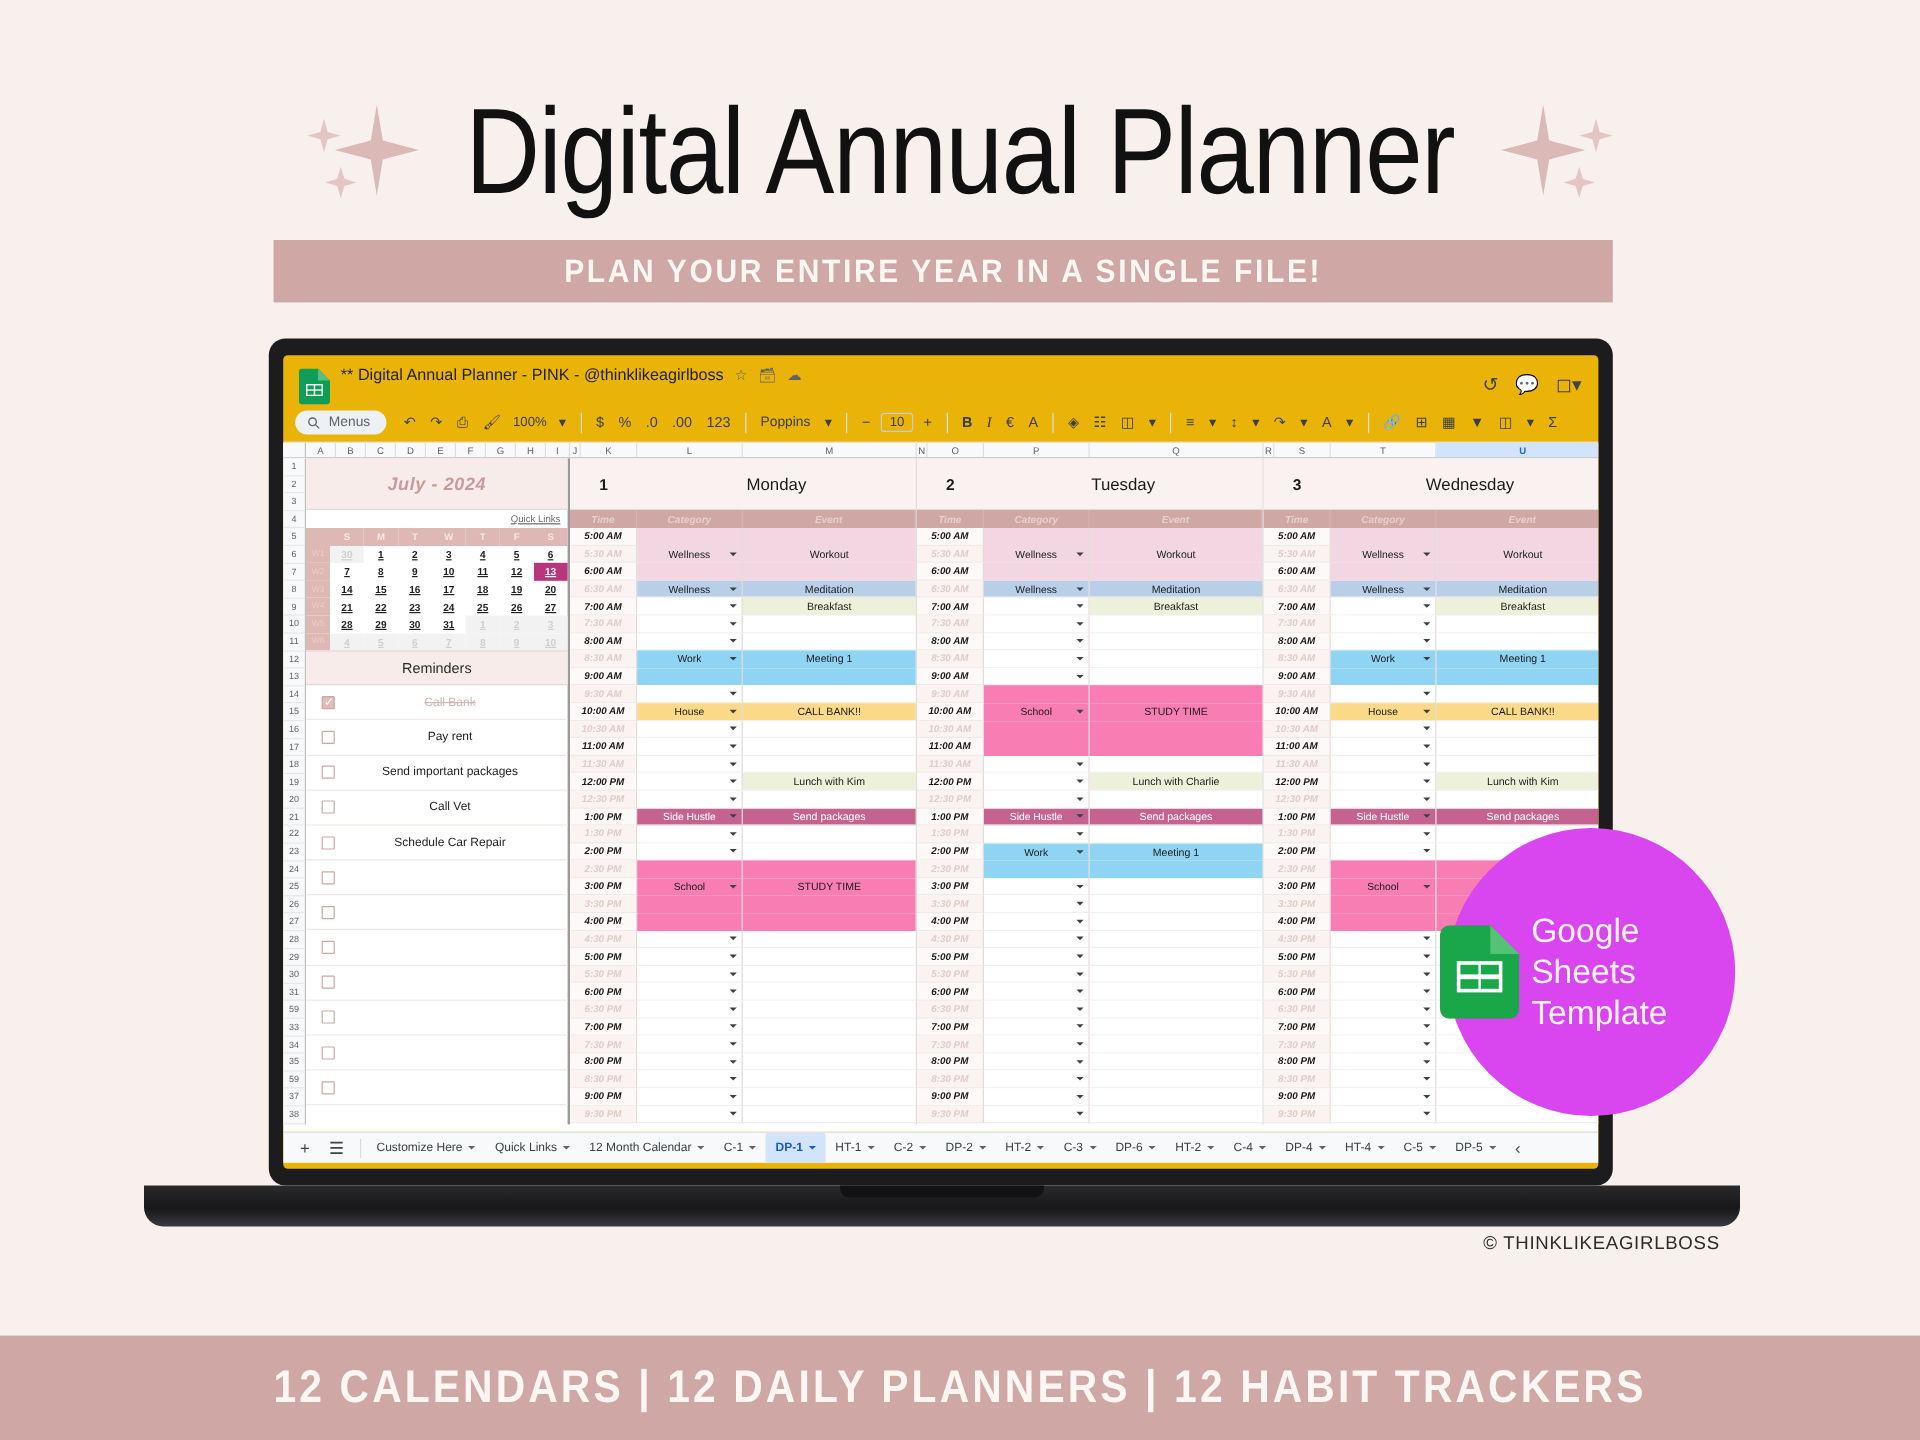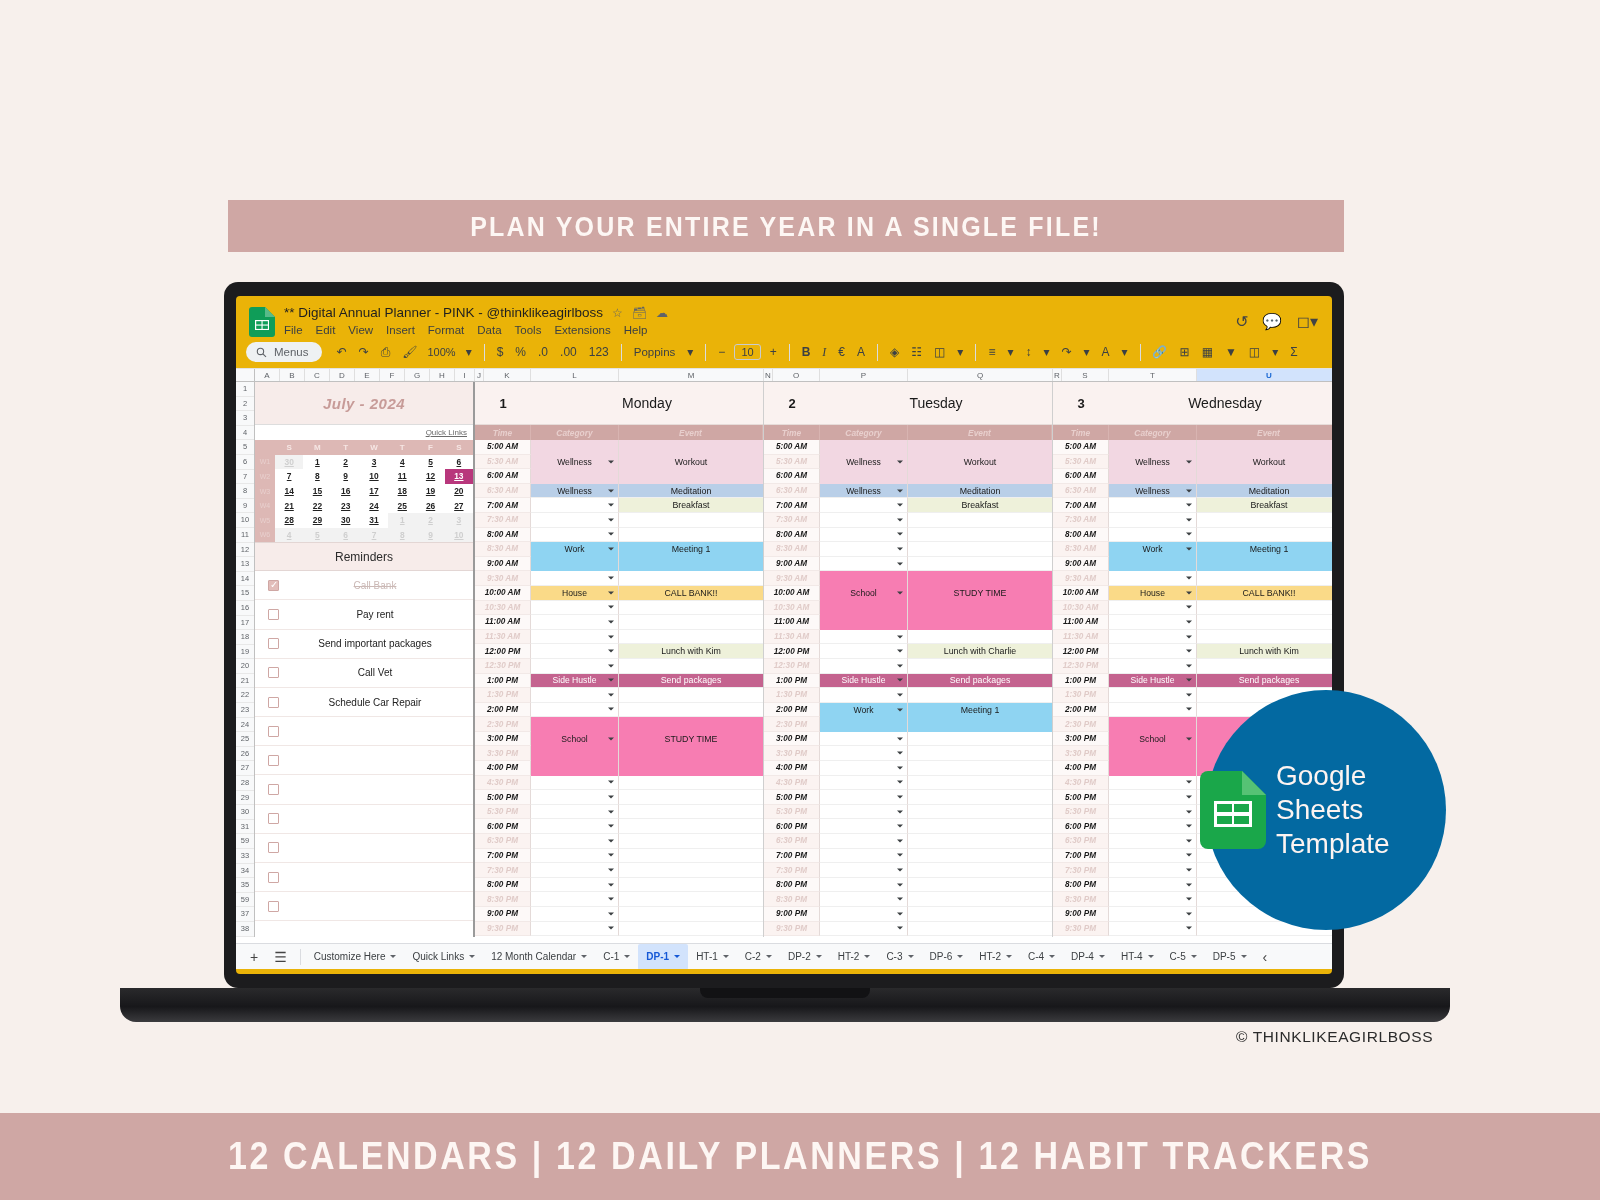--- a/index.html
+++ b/index.html
@@ -134,21 +134,21 @@
   .tabsep { width:1px; height:16px; background:#dadce0; margin:0 5px; }
   .tab { display:flex; align-items:center; gap:5px; font-size:10px; color:#3c4043;
     padding:0 8px; white-space:nowrap; height:26px; line-height:26px; }
   .tab.active { background:#d2e3fc; color:#1558d6; font-weight:bold; border-radius:2px; }
   .tab .cv { width:0; height:0; border-left:3px solid transparent; border-right:3px solid transparent;
     border-top:3.5px solid #5f6368; }
   .tab.active .cv { border-top-color:#1558d6; }
 
   
   .badge { position:absolute; left:1206px; top:690px; width:240px; height:240px;
-    border-radius:50%; background:#0369a1; display:flex; align-items:center; gap:10px;
+    border-radius:50%; background:#d946ef; display:flex; align-items:center; gap:10px;
     padding-left:0; }
   .badge .bico { width:66px; height:78px; margin-left:-6px; flex:0 0 auto; }
   .badge .btxt { color:#fdf4f1; font-size:28px; line-height:1.22; }
 
   .copyright { position:absolute; left:1236px; top:1028px; font-size:15.5px;
     letter-spacing:.6px; color:#2b2b2b; }
 
   .whitestrip { position:absolute; left:0; top:913px; width:1600px; height:210px;
     background:#fff; z-index:-1; }
 
@@ -156,20 +156,33 @@
     background:#cfa7a4; display:flex; align-items:center; justify-content:center; }
   .footer span { color:#fdf6f3; font-size:34px; font-weight:bold; letter-spacing:2.6px;
     transform:scaleY(1.12); }
 </style>
 </head>
 <body>
 
 <div class="page">
   <div class="whitestrip"></div>
 
+  <div class="title-row">
+    <svg width="110" height="100" viewBox="0 0 110 100">
+      <path d="M62 10 L67 40 L97 48 L67 56 L62 86 L57 56 L27 48 L57 40 Z" fill="#dbb9b6"></path>
+      <path d="M18 22 L21 33 L32 36 L21 39 L18 50 L15 39 L4 36 L15 33 Z" fill="#e3c6c3"></path>
+      <path d="M32 62 L35 72 L45 75 L35 78 L32 88 L29 78 L19 75 L29 72 Z" fill="#e3c6c3"></path>
+    </svg>
+    <div class="title">Digital Annual Planner</div>
+    <svg width="110" height="100" viewBox="0 0 110 100">
+      <path d="M48 10 L53 40 L83 48 L53 56 L48 86 L43 56 L13 48 L43 40 Z" fill="#dbb9b6"></path>
+      <path d="M92 22 L95 33 L106 36 L95 39 L92 50 L89 39 L78 36 L89 33 Z" fill="#e3c6c3"></path>
+      <path d="M78 62 L81 72 L91 75 L81 78 L78 88 L75 78 L65 75 L75 72 Z" fill="#e3c6c3"></path>
+    </svg>
+  </div>
 
   <div class="banner">
     <span>PLAN YOUR ENTIRE YEAR IN A SINGLE FILE!</span>
   </div>
 
   <div class="laptop">
     <div class="bezel"></div>
     <div class="screen">
 
       <div class="gs-top">
@@ -183,31 +196,20 @@
             <rect x="7.2" y="18.6" width="5.3" height="3.3" fill="#0f9d58"></rect>
             <rect x="13.6" y="18.6" width="5.3" height="3.3" fill="#0f9d58"></rect>
           </svg>
         </div>
         <div class="gs-titleblock">
           <div class="gs-titlerow">
             <div class="gs-filename">** Digital Annual Planner - PINK - @thinklikeagirlboss</div>
             <div class="gs-ticon">☆</div>
             <div class="gs-ticon">🗃</div>
             <div class="gs-ticon">☁</div>
-          </div>
-          <div class="gs-menubar">
-            <div class="gs-menu">File</div>
-            <div class="gs-menu">Edit</div>
-            <div class="gs-menu">View</div>
-            <div class="gs-menu">Insert</div>
-            <div class="gs-menu">Format</div>
-            <div class="gs-menu">Data</div>
-            <div class="gs-menu">Tools</div>
-            <div class="gs-menu">Extensions</div>
-            <div class="gs-menu">Help</div>
           </div>
         </div>
         <div class="gs-topright">
           <span>↺</span>
           <span>💬</span>
           <span>◻▾</span>
         </div>
       </div>
 
       <div class="gs-toolbar">

